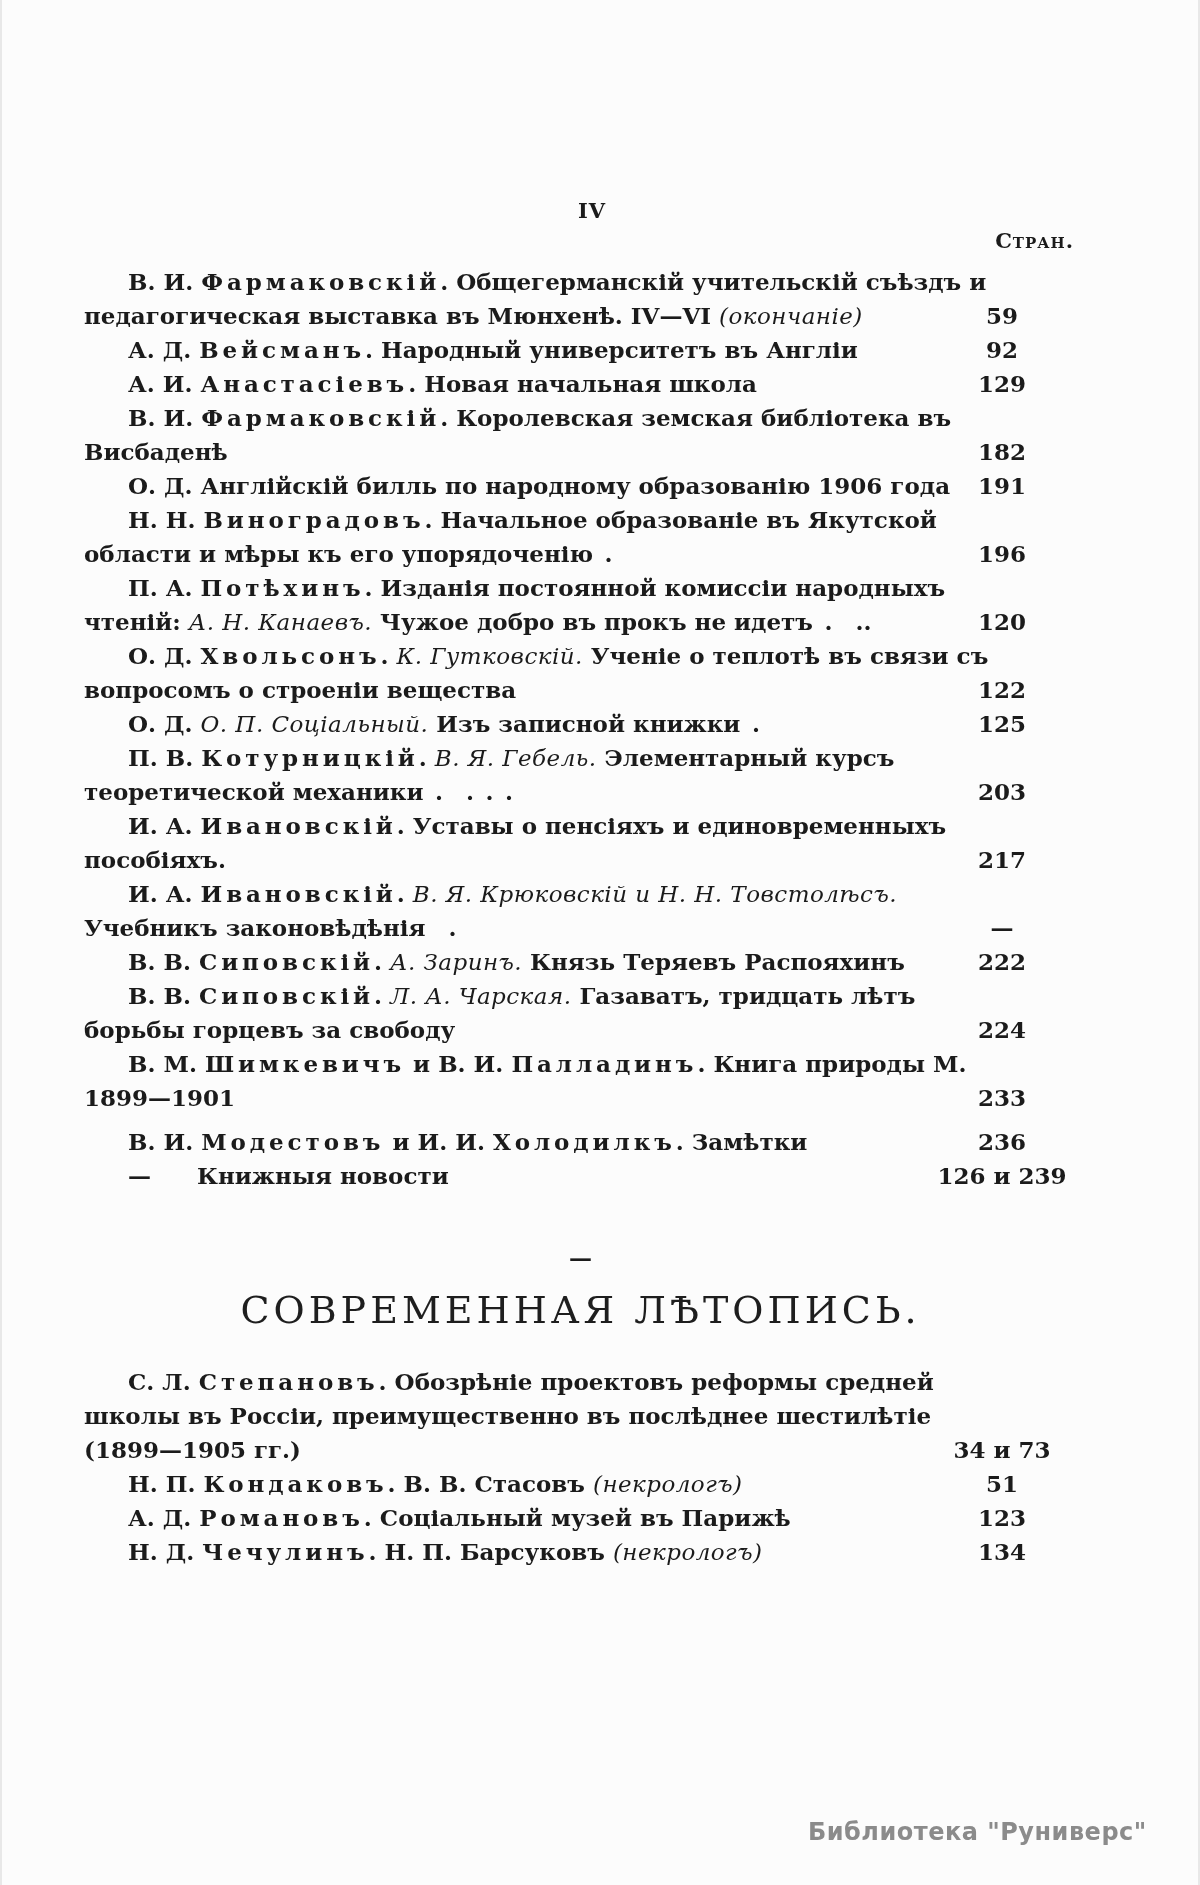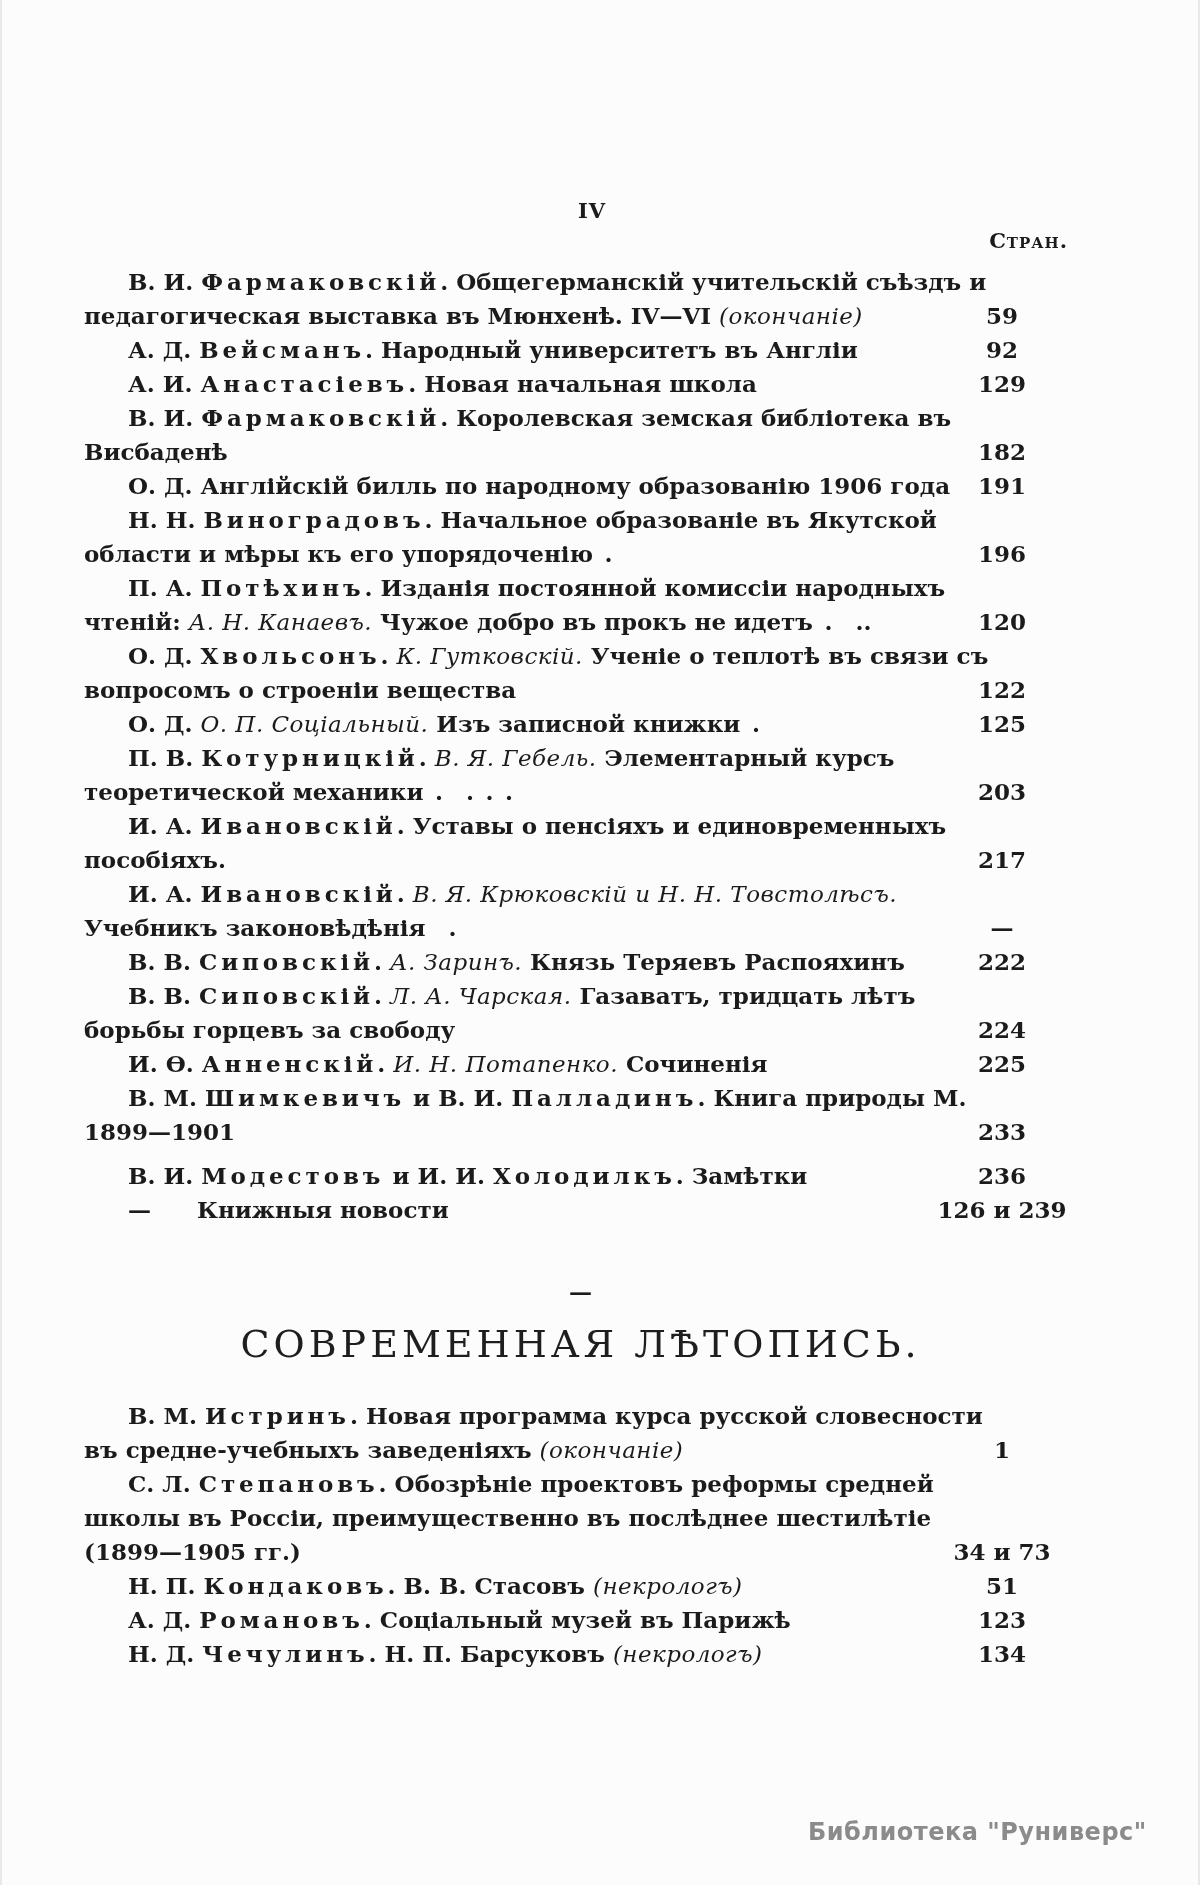--- a/index.html
+++ b/index.html
@@ -11,21 +11,21 @@
     color:#1b1b1b;
     font-family:"DejaVu Serif","Liberation Serif",serif;
     overflow:hidden;
   }
   .roman {
     position:absolute; top:198px; left:0; width:1180px;
     text-align:center;
     font-size:21px; font-weight:700; letter-spacing:1px;
   }
   .stran {
-    position:absolute; top:228px; right:130px;
+    position:absolute; top:228px; right:124px;
     font-size:21px; font-weight:700;
     font-variant:small-caps; letter-spacing:1px;
   }
   .toc {
     position:absolute; left:82px; top:265px; width:993px;
     font-size:23px; line-height:34px; font-weight:700;
   }
   .entry {
     position:relative;
     padding-right:88px;
@@ -87,32 +87,30 @@
 
     <div class="entries">
         <div class="entry"><span class="seg-plain">П. А. </span><span class="seg-name">Потѣхинъ</span><span class="seg-plain">. Изданія постоянной комиссіи народныхъ чтеній: </span><span class="seg-italic">А. Н. Канаевъ.</span><span class="seg-plain"> Чужое добро въ прокъ не идетъ . ..</span><span class="page-num">120</span></div>
         <div class="entry"><span class="seg-plain">О. Д. </span><span class="seg-name">Хвольсонъ</span><span class="seg-plain">. </span><span class="seg-italic">К. Гутковскій.</span><span class="seg-plain"> Ученіе о теплотѣ въ связи съ вопросомъ о строеніи вещества</span><span class="page-num">122</span></div>
         <div class="entry"><span class="seg-plain">О. Д. </span><span class="seg-italic">О. П. Соціальный.</span><span class="seg-plain"> Изъ записной книжки .</span><span class="page-num">125</span></div>
         <div class="entry"><span class="seg-plain">П. В. </span><span class="seg-name">Котурницкій</span><span class="seg-plain">. </span><span class="seg-italic">В. Я. Гебель.</span><span class="seg-plain"> Элементарный курсъ теоретической механики . . . .</span><span class="page-num">203</span></div>
         <div class="entry"><span class="seg-plain">И. А. </span><span class="seg-name">Ивановскій</span><span class="seg-plain">. Уставы о пенсіяхъ и единовременныхъ пособіяхъ.</span><span class="page-num">217</span></div>
         <div class="entry"><span class="seg-plain">И. А. </span><span class="seg-name">Ивановскій</span><span class="seg-plain">. </span><span class="seg-italic">В. Я. Крюковскій и Н. Н. Товстолѣсъ.</span><span class="seg-plain"> Учебникъ законовѣдѣнія .</span><span class="page-num">—</span></div>
         <div class="entry"><span class="seg-plain">В. В. </span><span class="seg-name">Сиповскій</span><span class="seg-plain">. </span><span class="seg-italic">А. Заринъ.</span><span class="seg-plain"> Князь Теряевъ Распояхинъ</span><span class="page-num">222</span></div>
         <div class="entry"><span class="seg-plain">В. В. </span><span class="seg-name">Сиповскій</span><span class="seg-plain">. </span><span class="seg-italic">Л. А. Чарская.</span><span class="seg-plain"> Газаватъ, тридцать лѣтъ борьбы горцевъ за свободу</span><span class="page-num">224</span></div>
-        <div class="entry"><span class="seg-plain">И. Ѳ. </span><span class="seg-name">Анненскій</span><span class="seg-plain">. </span><span class="seg-italic">И. Н. Потапенко.</span><span class="seg-plain"> Сочиненія</span><span class="page-num">225</span></div>
         <div class="entry"><span class="seg-plain">В. М. </span><span class="seg-name">Шимкевичъ</span><span class="seg-plain"> и В. И. </span><span class="seg-name">Палладинъ</span><span class="seg-plain">. Книга природы М. 1899—1901</span><span class="page-num">233</span></div>
         <div class="entry gap1"><span class="seg-plain">В. И. </span><span class="seg-name">Модестовъ</span><span class="seg-plain"> и И. И. </span><span class="seg-name">Холодилкъ</span><span class="seg-plain">. Замѣтки</span><span class="page-num">236</span></div>
         <div class="entry gap2"><span class="seg-plain">—  Книжныя новости</span><span class="page-num">126 и 239</span></div>
       </div>
 
     <div class="separator">—</div>
 
     <h1 class="chronicle-header">СОВРЕМЕННАЯ ЛѢТОПИСЬ.</h1>
 
     <div class="entries sec-chronicle-wrap">
-        <div class="entry"><span class="seg-plain">В. М. </span><span class="seg-name">Истринъ</span><span class="seg-plain">. Новая программа курса русской словесности въ средне-учебныхъ заведеніяхъ </span><span class="seg-italic">(окончаніе)</span><span class="page-num">1</span></div>
         <div class="entry"><span class="seg-plain">С. Л. </span><span class="seg-name">Степановъ</span><span class="seg-plain">. Обозрѣніе проектовъ реформы средней школы въ Россіи, преимущественно въ послѣднее шестилѣтіе (1899—1905 гг.)</span><span class="page-num">34 и 73</span></div>
         <div class="entry"><span class="seg-plain">Н. П. </span><span class="seg-name">Кондаковъ</span><span class="seg-plain">. В. В. Стасовъ </span><span class="seg-italic">(некрологъ)</span><span class="page-num">51</span></div>
         <div class="entry"><span class="seg-plain">А. Д. </span><span class="seg-name">Романовъ</span><span class="seg-plain">. Соціальный музей въ Парижѣ</span><span class="page-num">123</span></div>
         <div class="entry"><span class="seg-plain">Н. Д. </span><span class="seg-name">Чечулинъ</span><span class="seg-plain">. Н. П. Барсуковъ </span><span class="seg-italic">(некрологъ)</span><span class="page-num">134</span></div>
       </div>
 
   </div>
 
   <div class="watermark">Библиотека "Руниверс"</div>
 

